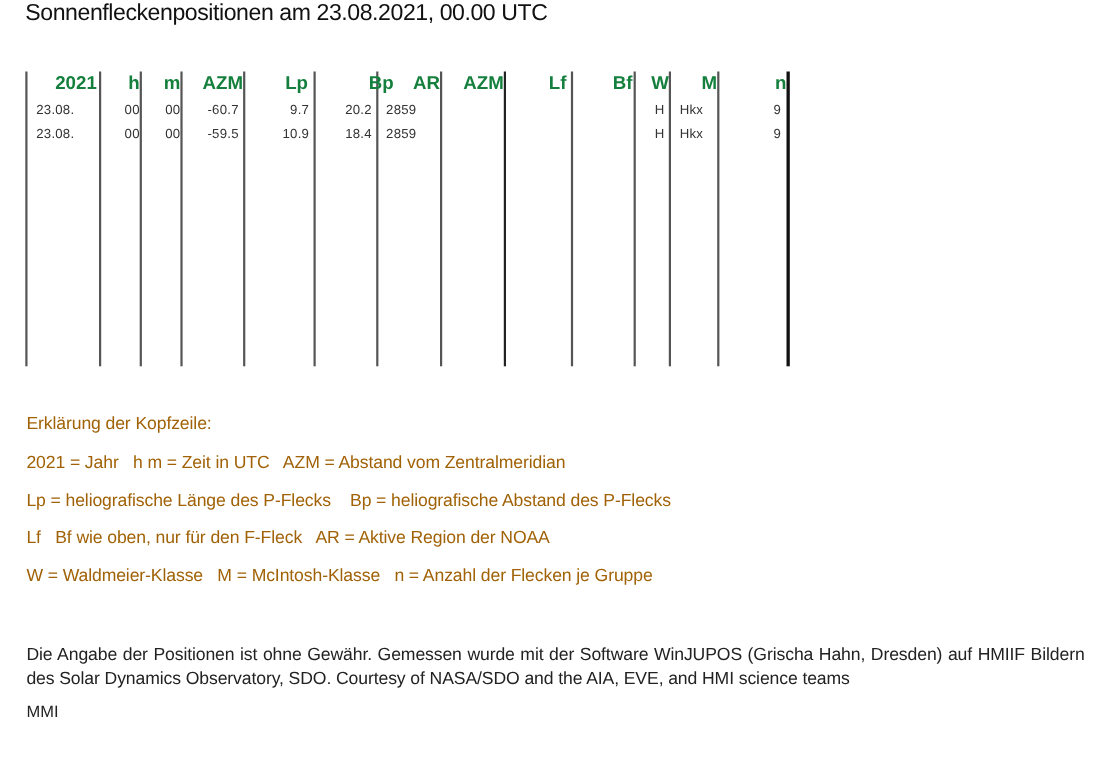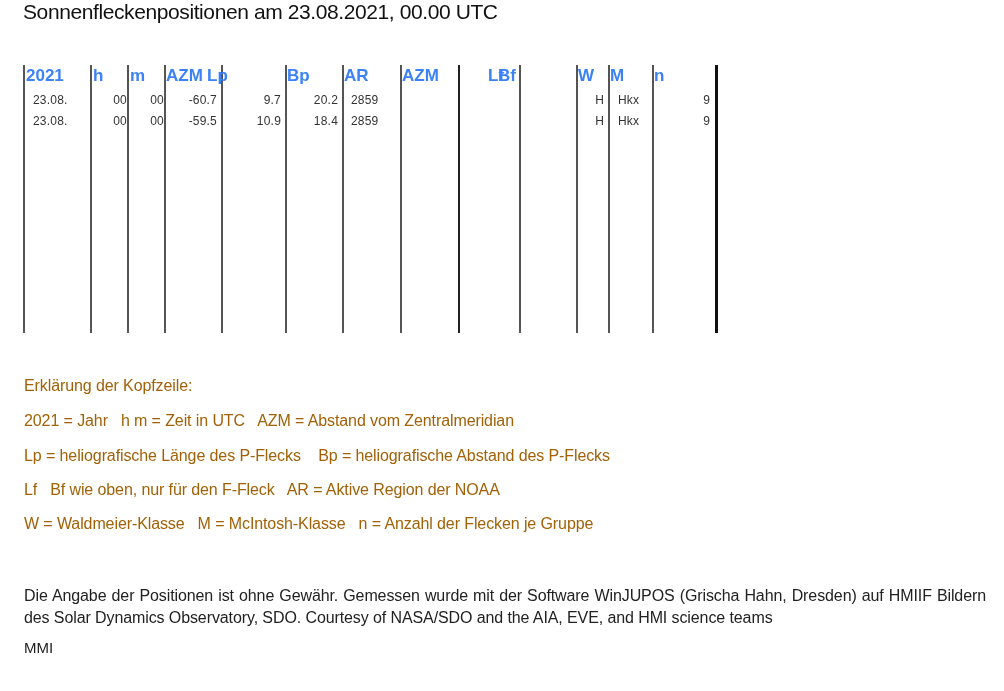--- a/index.html
+++ b/index.html
@@ -49,22 +49,22 @@
       position: absolute;
       white-space: nowrap;
       font-size: 15px;
       line-height: 19px;
     }
     .hdr {
       top: 66px;
       font-weight: bold;
       font-size: 17px;
       line-height: 20px;
-      text-align: left;
-      color: #3b82f6;
+      text-align: right;
+      color: #15803d;
     }
     .r1 { top: 91px; }
     .r2 { top: 112px; }
     .num {
       color: #333;
       font-size: 12px;
       letter-spacing: 0.2px;
     }
     .right { text-align: right; }
     .center { text-align: right; }
@@ -114,25 +114,25 @@
   <div class="vline" style="left:519px"></div>
   <div class="vline" style="left:576px"></div>
   <div class="vline" style="left:608px"></div>
   <div class="vline" style="left:652px"></div>
   <div class="vline thick" style="left:715px"></div>
 
   <div class="cell hdr" style="left:26px;width:62px">2021</div>
   <div class="cell hdr" style="left:93px;width:34px">h</div>
   <div class="cell hdr" style="left:130px;width:34px">m</div>
   <div class="cell hdr" style="left:166px;width:55px">AZM</div>
-  <div class="cell hdr" style="left:207px;width:48px">Lp</div>
+  <div class="cell hdr" style="left:232px;width:48px">Lp</div>
   <div class="cell hdr" style="left:287px;width:71px">Bp</div>
   <div class="cell hdr" style="left:344px;width:56px">AR</div>
   <div class="cell hdr" style="left:402px;width:56px">AZM</div>
-  <div class="cell hdr" style="left:488px;width:55px">Lf</div>
+  <div class="cell hdr" style="left:460px;width:55px">Lf</div>
   <div class="cell hdr" style="left:498px;width:77px">Bf</div>
   <div class="cell hdr" style="left:578px;width:30px">W</div>
   <div class="cell hdr" style="left:610px;width:42px">M</div>
   <div class="cell hdr" style="left:654px;width:61px">n</div>
 
   <div class="cell num r1" style="left:33px">23.08.</div>
   <div class="cell num r1 center" style="left:93px;width:34px">00</div>
   <div class="cell num r1 center" style="left:130px;width:34px">00</div>
   <div class="cell num r1 right" style="left:166px;width:51px">-60.7</div>
   <div class="cell num r1 right" style="left:223px;width:58px">9.7</div>

